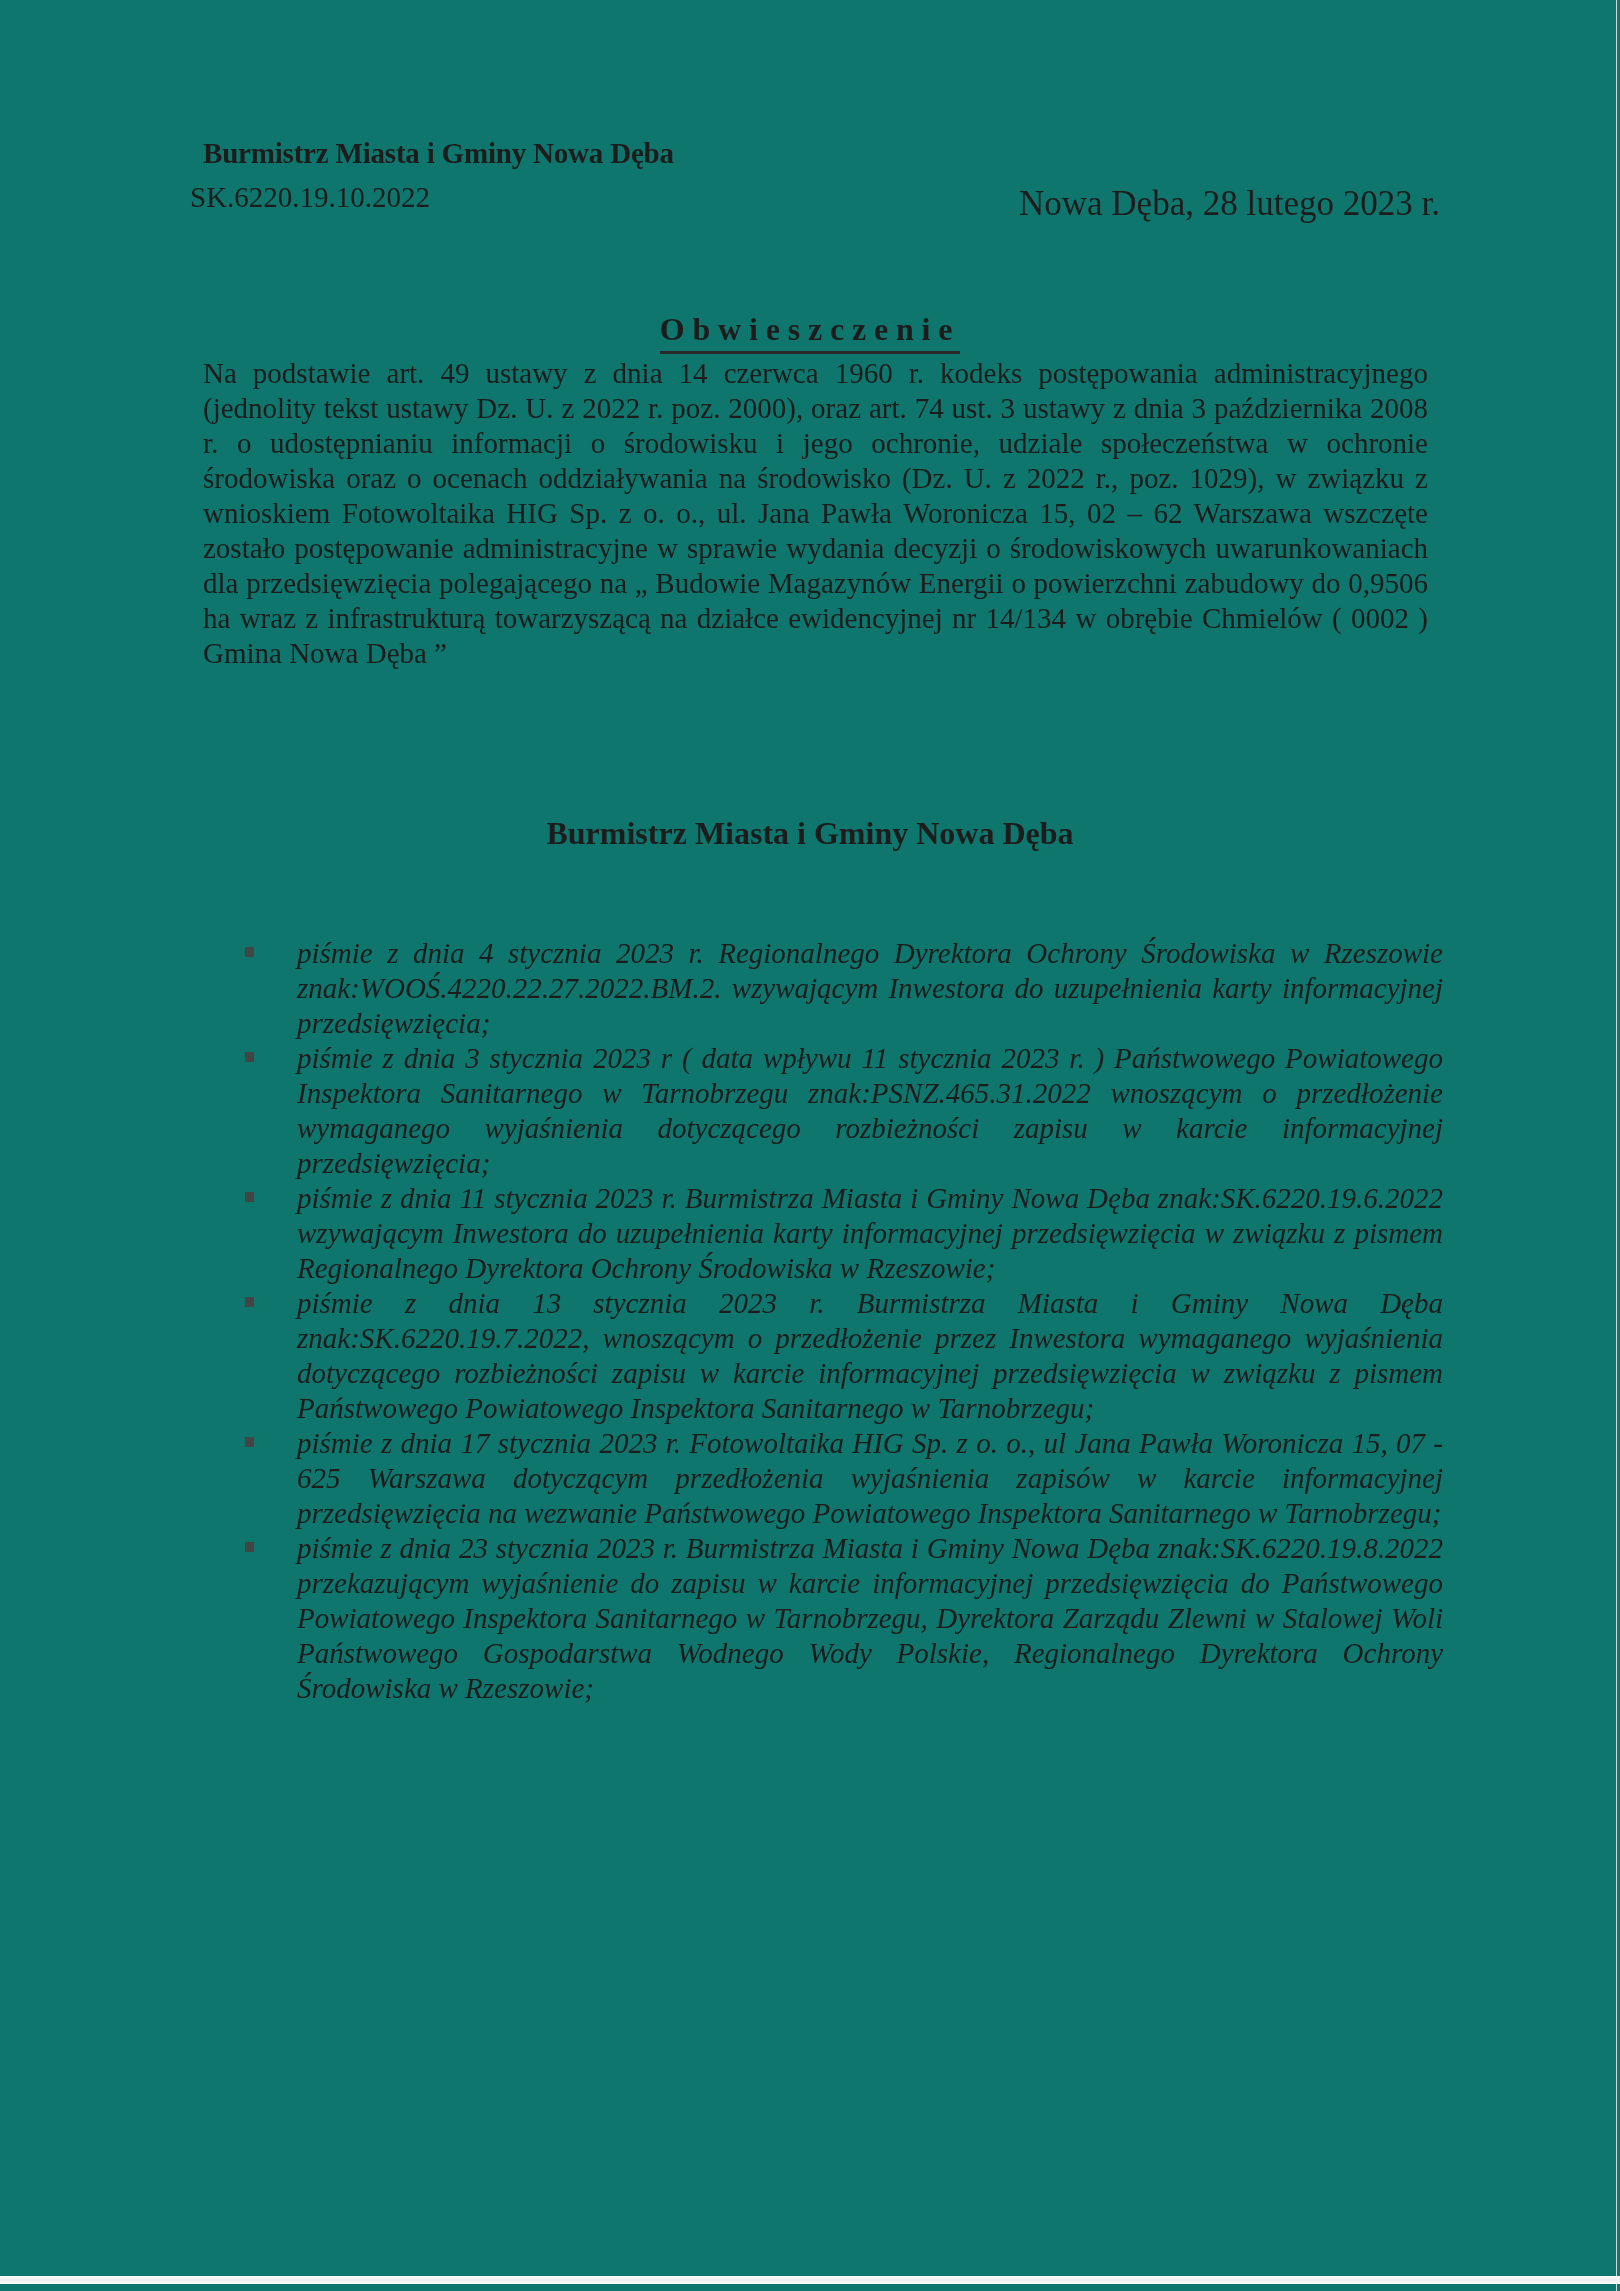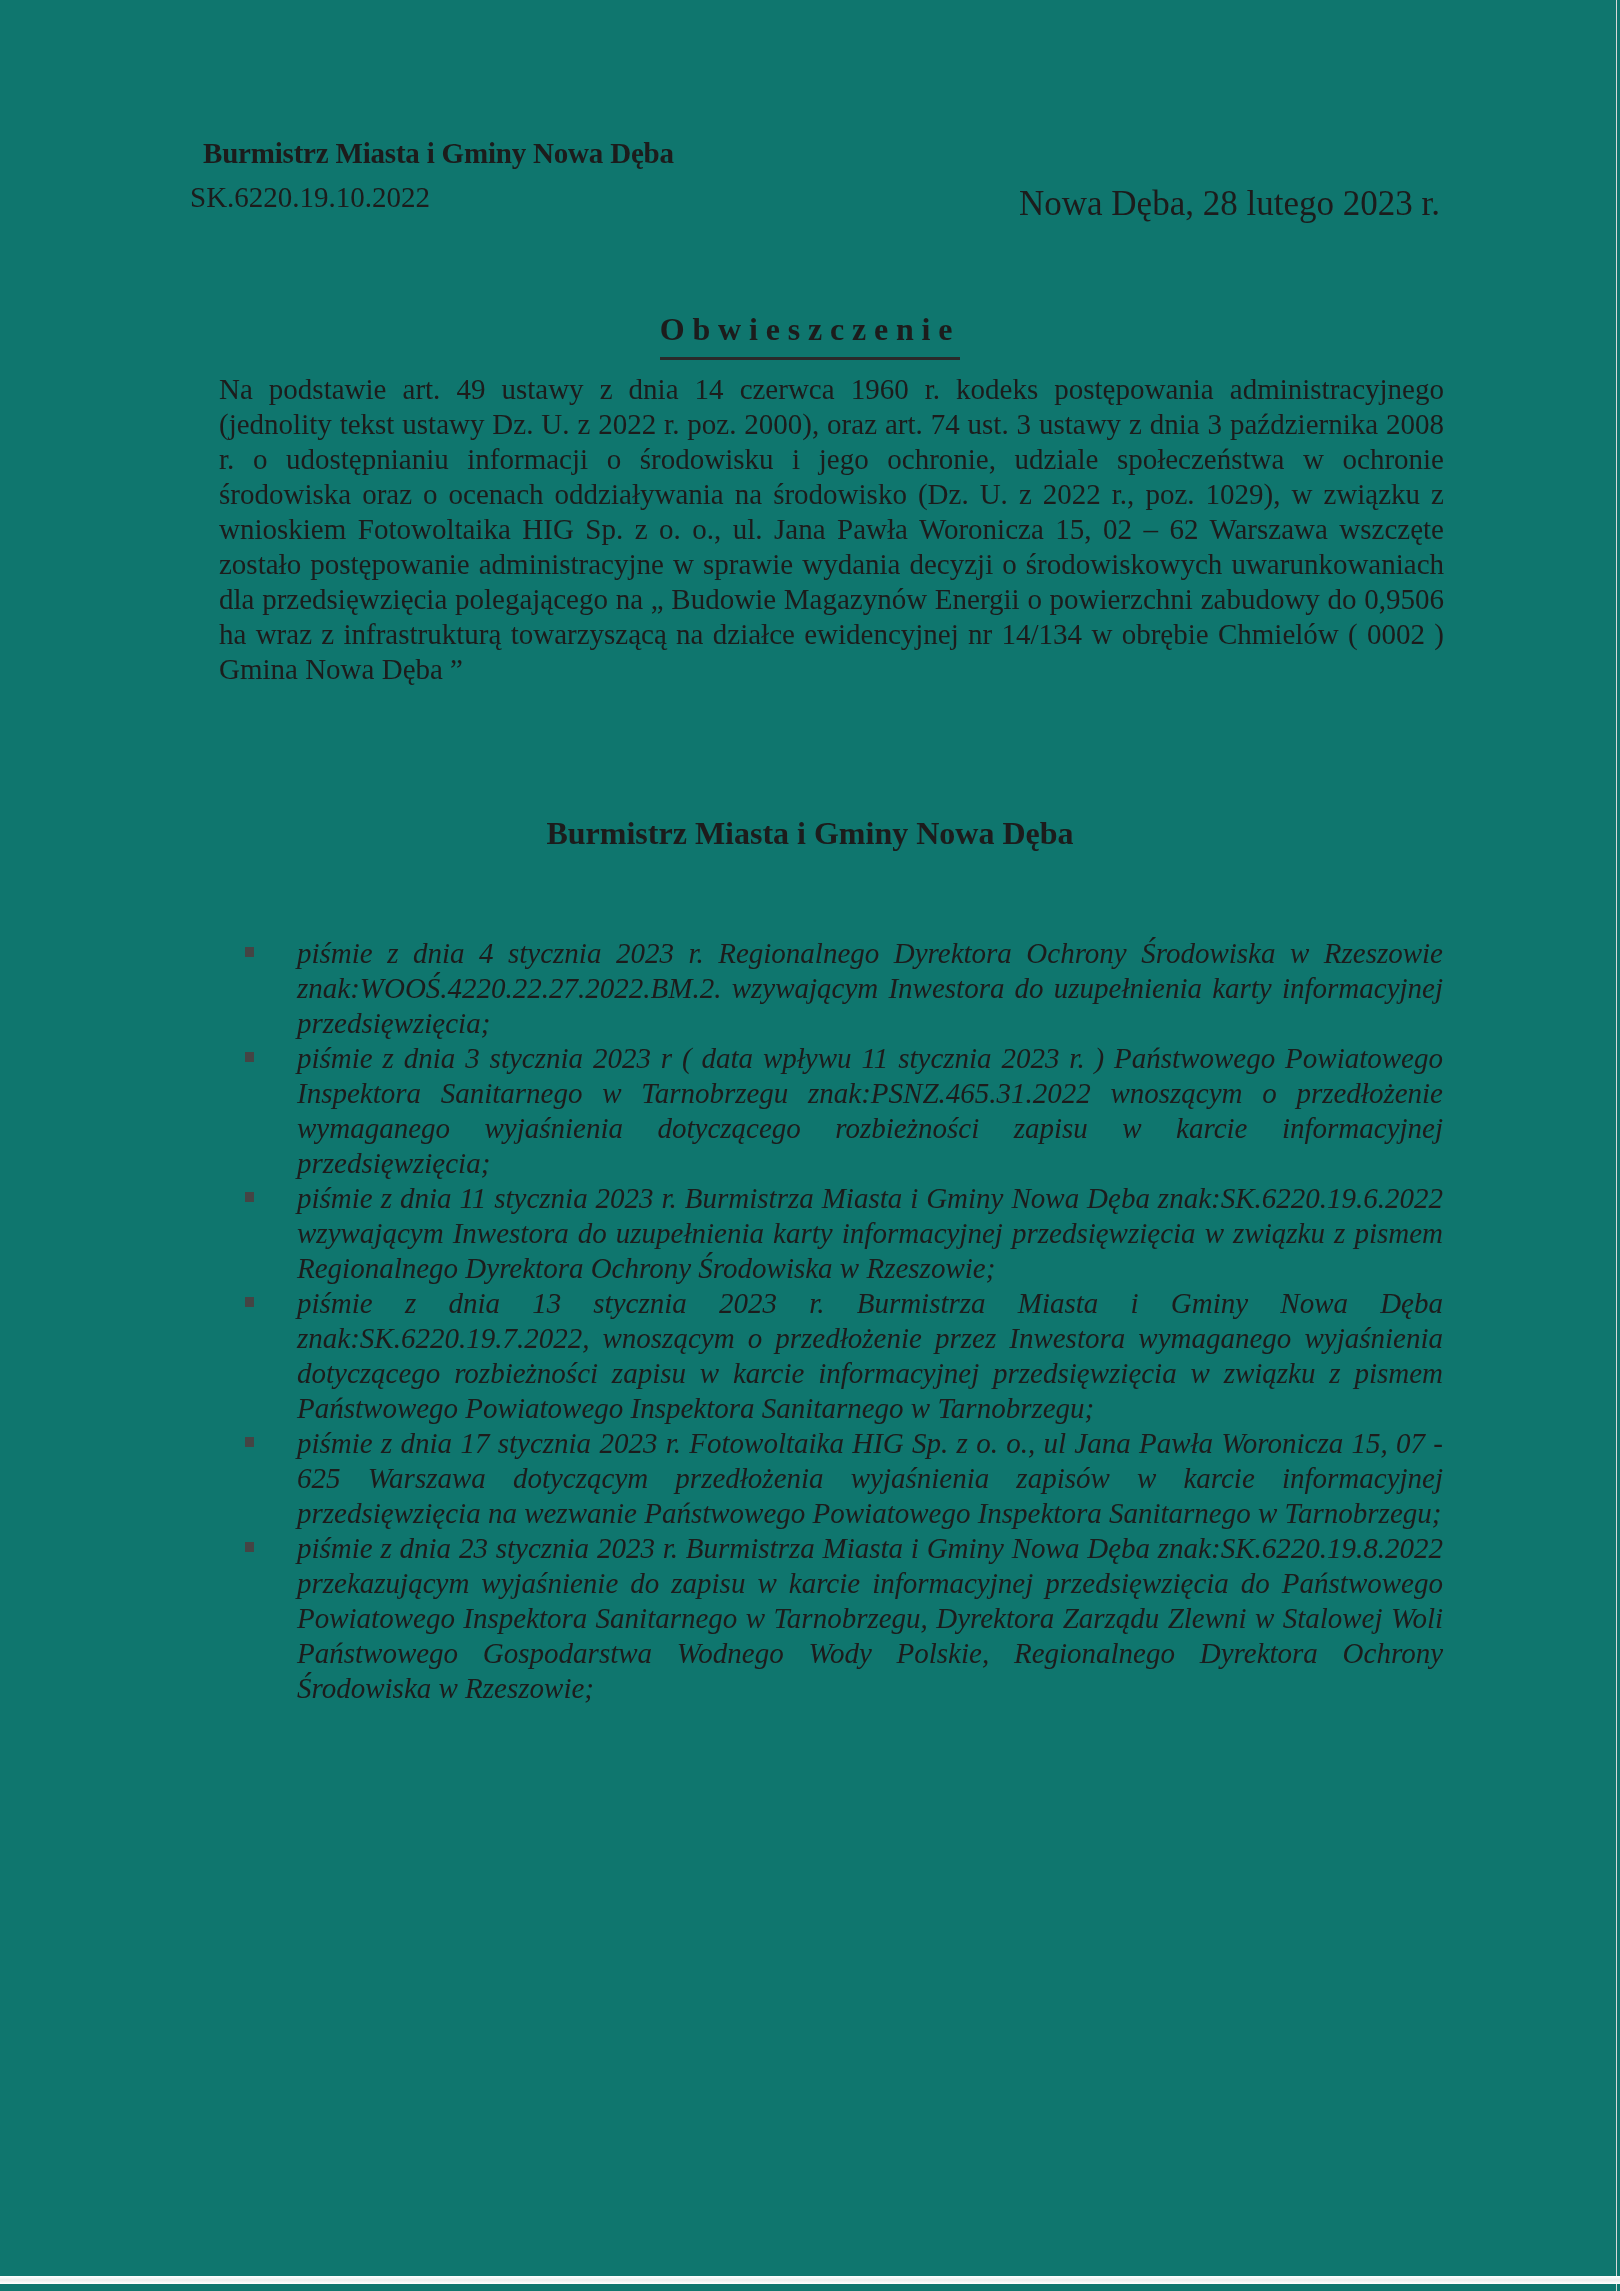--- a/index.html
+++ b/index.html
@@ -55,30 +55,30 @@
       position: absolute;
       left: 0; width: 1620px;
       top: 311px;
       text-align: center;
       font-size: 32px;
       font-weight: bold;
       letter-spacing: 7.8px;
     }
     .doc-title span {
       border-bottom: 3.9px solid #2a2a2a;
-      padding-bottom: 10px;
+      padding-bottom: 4px;
     }
     .intro {
       position: absolute;
       left: 203px; top: 356px;
       width: 1225px;
       font-size: 29px;
       line-height: 35px;
       text-align: justify;
-      margin: 16px;
+      margin: 0;
       font-family: Liberation Serif, serif;
     }
     .subheading {
       position: absolute;
       left: 0; width: 1620px;
       top: 814px;
       text-align: center;
       font-size: 32px;
       font-weight: bold;
       line-height: 39px;

